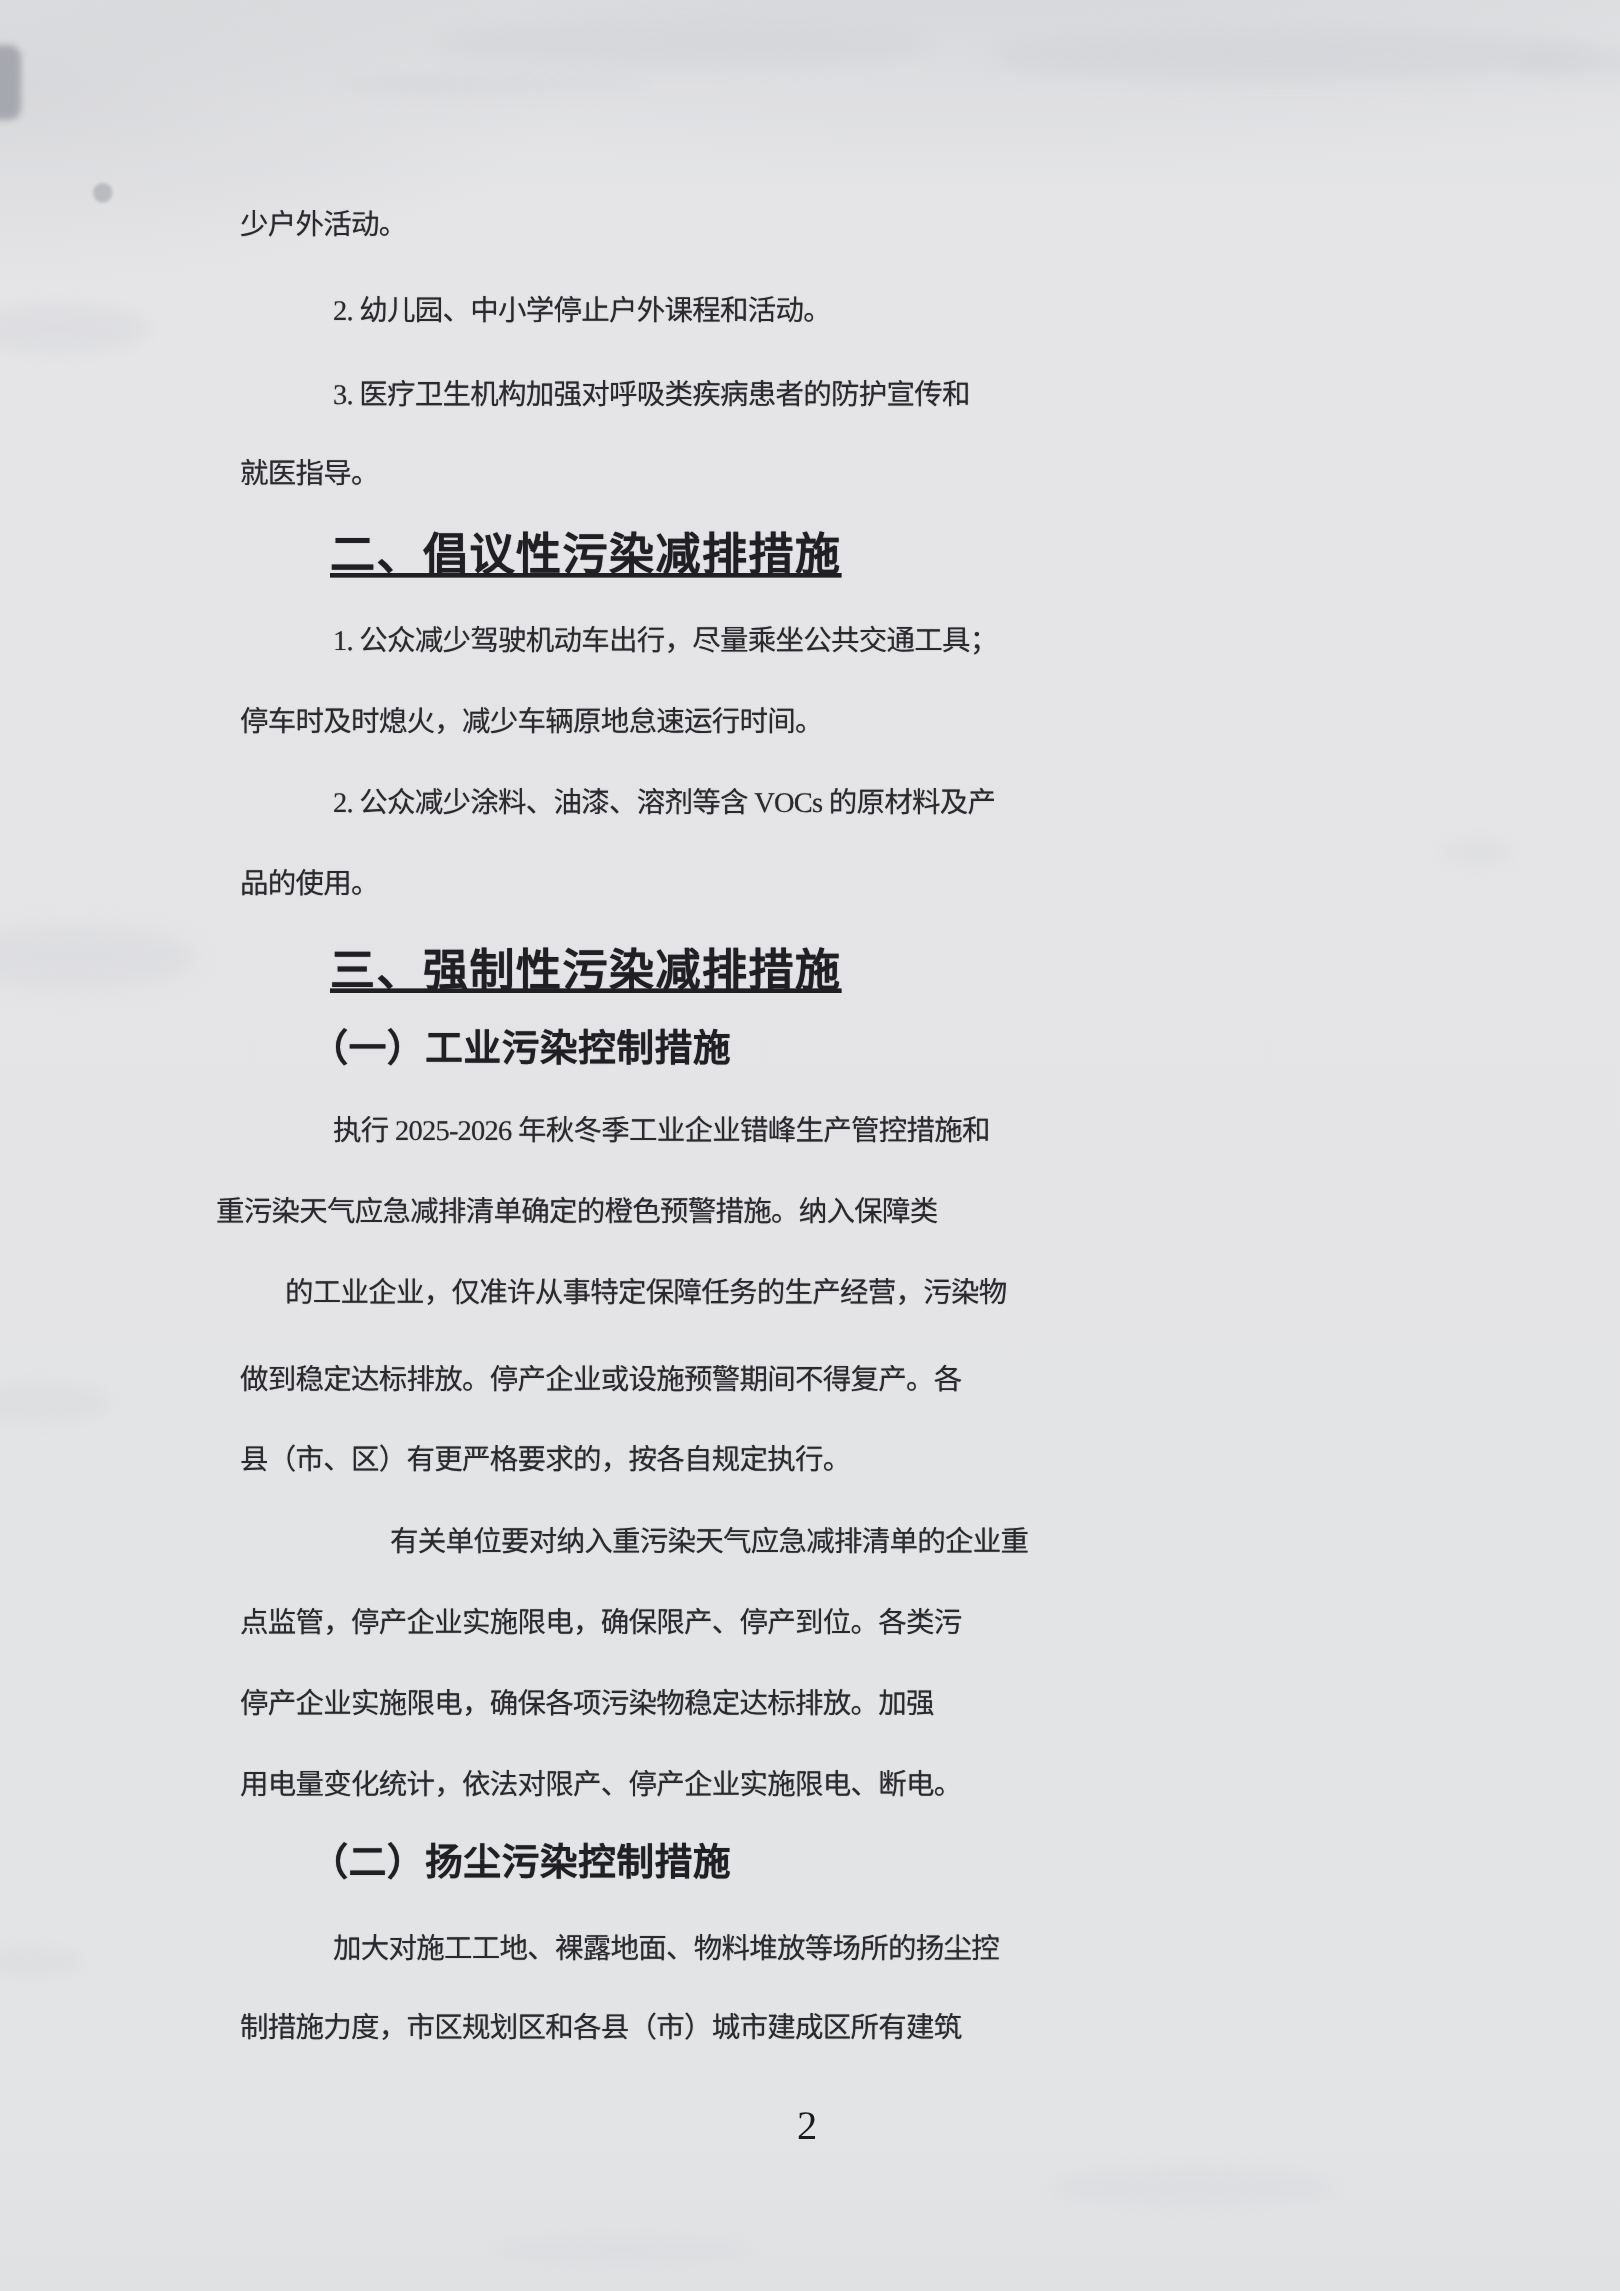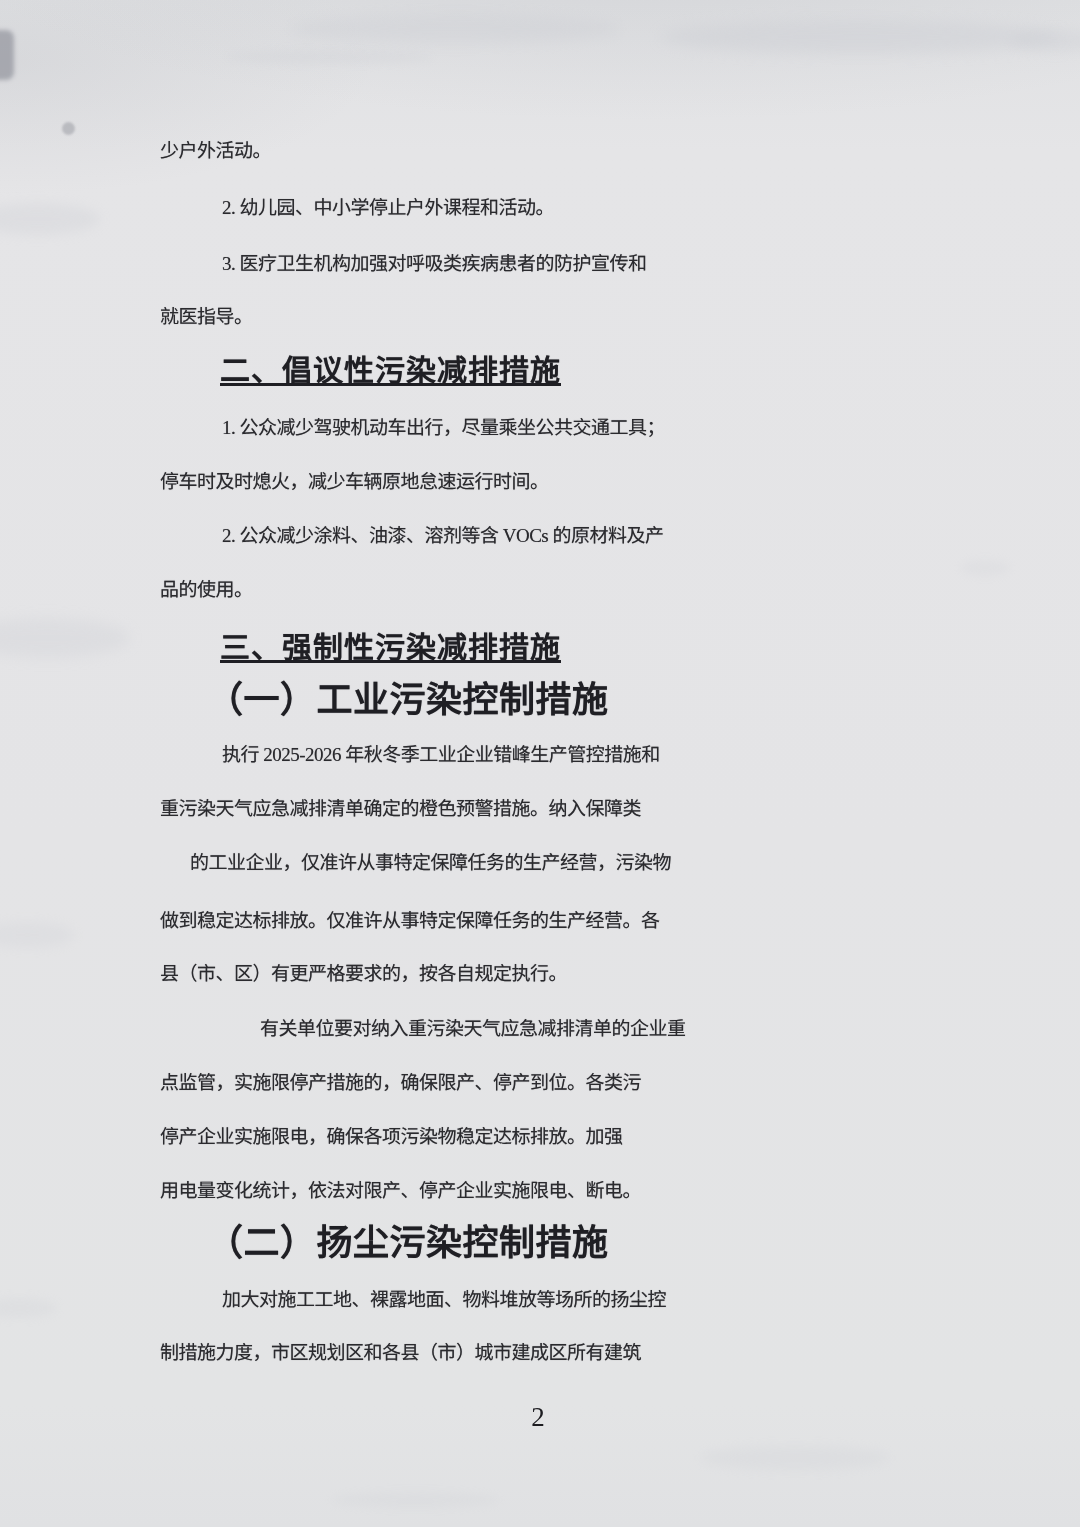--- a/index.html
+++ b/index.html
@@ -20,21 +20,21 @@
     color:#2a2a2e;font-size:19px;line-height:32px;letter-spacing:-0.5px;
     font-family:"Liberation Serif","DejaVu Serif",serif;
     text-shadow:0 0 .7px rgba(42,42,48,.55);
   }
   .line.hei{
     font-family:"Liberation Sans","DejaVu Sans",sans-serif;
     font-weight:700;font-size:30px;color:#1f1f24;letter-spacing:1px;text-decoration:underline;
   }
   .line.kai{
     font-family:"Liberation Serif","DejaVu Serif",serif;
-    font-weight:700;font-size:36px;color:#1f1f24;letter-spacing:0.5px;
+    font-weight:700;font-size:25px;color:#1f1f24;letter-spacing:0.5px;
   }
   .pagenum{
     position:absolute;left:498px;top:1402px;width:80px;
     text-align:center;font-size:27px;color:#1c1c20;
     font-family:"Liberation Serif","DejaVu Serif",serif;
   }
   
   .smudge{position:absolute;border-radius:50%;pointer-events:none;background:#caccd2;}
   .sm-top-a{left:290px;top:14px;width:330px;height:30px;opacity:.32;filter:blur(7px);}
   .sm-top-b{left:660px;top:20px;width:400px;height:34px;opacity:.38;filter:blur(7px);}
@@ -75,26 +75,26 @@
       <div class="line" style="left: 222px; top: 248px;">3. 医疗卫生机构加强对呼吸类疾病患者的防护宣传和</div>
       <div class="line" style="left: 160px; top: 301px;">就医指导。</div>
       <div class="line hei" style="left: 220px; top: 355px;">二、倡议性污染减排措施</div>
       <div class="line" style="left: 222px; top: 412px;">1. 公众减少驾驶机动车出行，尽量乘坐公共交通工具；</div>
       <div class="line" style="left: 160px; top: 466px;">停车时及时熄火，减少车辆原地怠速运行时间。</div>
       <div class="line" style="left: 222px; top: 520px;">2. 公众减少涂料、油漆、溶剂等含 VOCs 的原材料及产</div>
       <div class="line" style="left: 160px; top: 574px;">品的使用。</div>
       <div class="line hei" style="left: 220px; top: 632px;">三、强制性污染减排措施</div>
       <div class="line kai" style="left: 207px; top: 684px;">（一）工业污染控制措施</div>
       <div class="line" style="left: 222px; top: 739px;">执行 2025-2026 年秋冬季工业企业错峰生产管控措施和</div>
-      <div class="line" style="left: 160px; top: 793px;">重污染天气应急减排清单确定的橙色预警措施。纳入保障类</div>
+      <div class="line" style="left: 144px; top: 793px;">重污染天气应急减排清单确定的橙色预警措施。纳入保障类</div>
       <div class="line" style="left: 164px; top: 847px; margin-left: 26px;">的工业企业，仅准许从事特定保障任务的生产经营，污染物</div>
-      <div class="line" style="left: 160px; top: 905px;">做到稳定达标排放。仅准许从事特定保障任务的生产经营。各</div>
+      <div class="line" style="left: 160px; top: 905px;">做到稳定达标排放。停产企业或设施预警期间不得复产。各</div>
       <div class="line" style="left: 160px; top: 958px;">县（市、区）有更严格要求的，按各自规定执行。</div>
       <div class="line" style="left: 222px; top: 1013px; margin-left: 38px;">有关单位要对纳入重污染天气应急减排清单的企业重</div>
-      <div class="line" style="left: 160px; top: 1067px;">点监管，实施限停产措施的，确保限产、停产到位。各类污</div>
+      <div class="line" style="left: 160px; top: 1067px;">点监管，停产企业实施限电，确保限产、停产到位。各类污</div>
       <div class="line" style="left: 160px; top: 1121px;">停产企业实施限电，确保各项污染物稳定达标排放。加强</div>
       <div class="line" style="left: 160px; top: 1175px;">用电量变化统计，依法对限产、停产企业实施限电、断电。</div>
       <div class="line kai" style="left: 207px; top: 1227px;">（二）扬尘污染控制措施</div>
       <div class="line" style="left: 222px; top: 1284px;">加大对施工工地、裸露地面、物料堆放等场所的扬尘控</div>
       <div class="line" style="left: 160px; top: 1337px;">制措施力度，市区规划区和各县（市）城市建成区所有建筑</div>
     </div>
 
   <div class="pagenum">2</div>
 </div>
 

